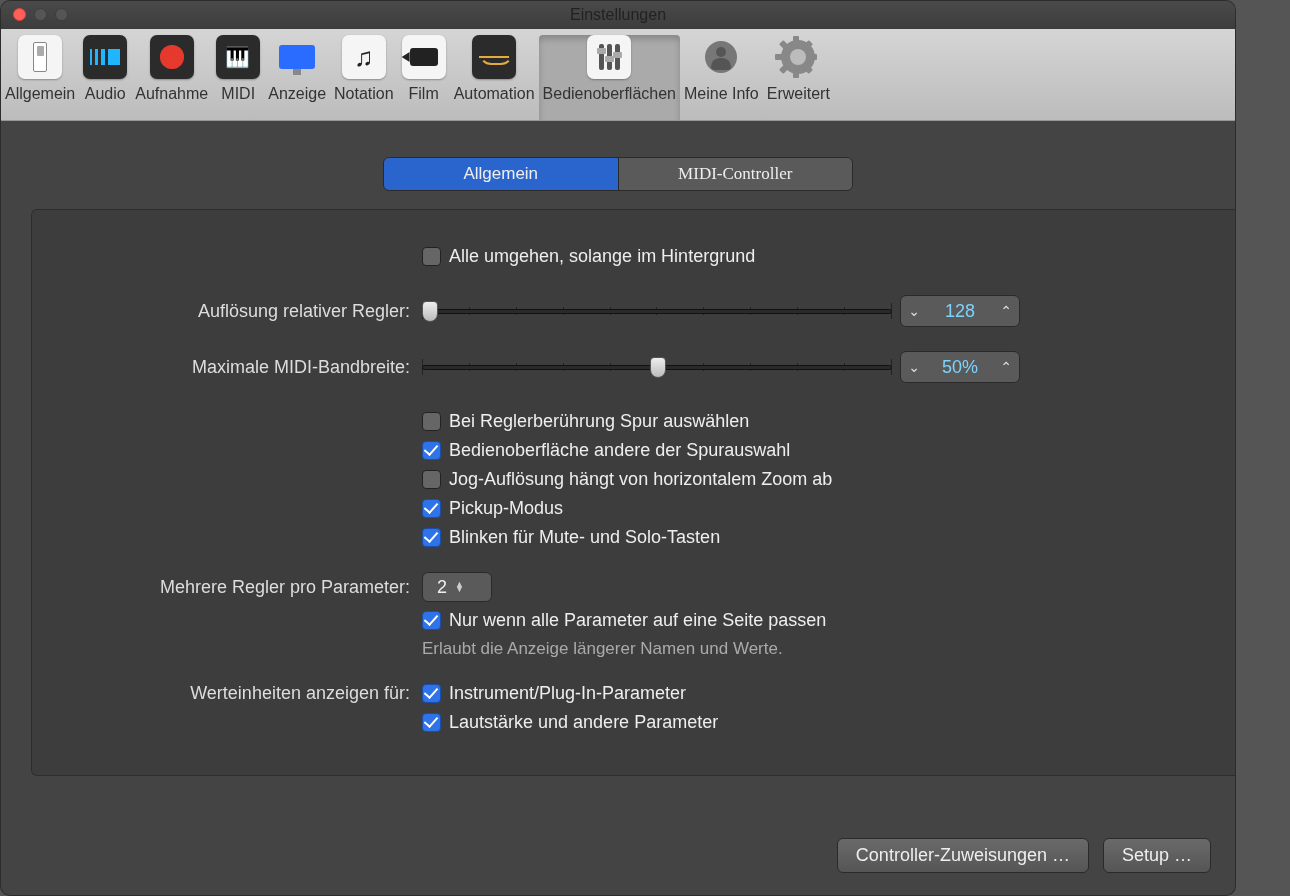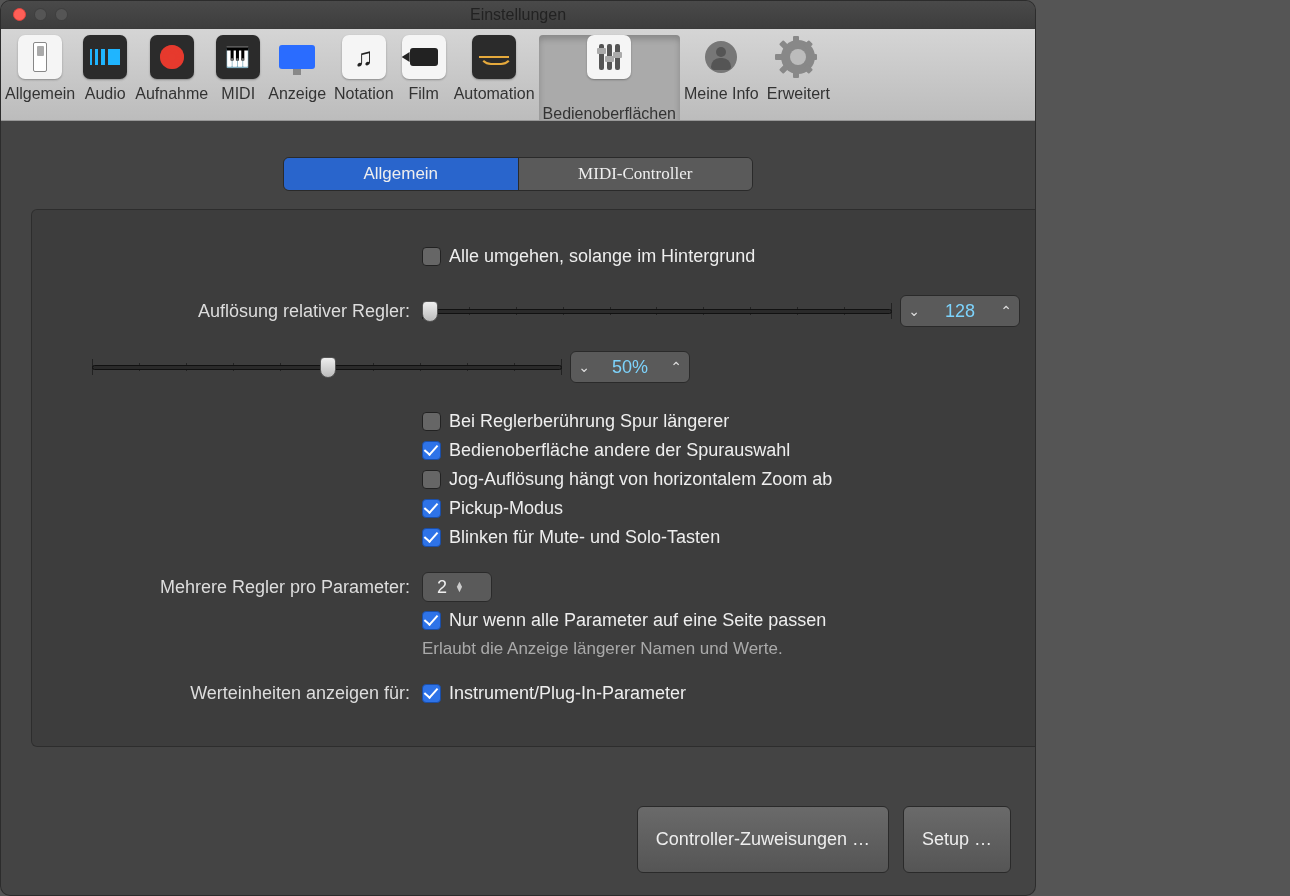--- a/index.html
+++ b/index.html
@@ -1,27 +1,27 @@
 <!DOCTYPE html>
 <html><head>
 <meta charset="utf-8">
 <style>
   * { box-sizing: border-box; margin: 0; padding: 0; font-family: -apple-system, "Helvetica Neue", Arial, sans-serif; }
   body { width: 1290px; height: 896px; background: #555; position: relative; overflow: hidden; user-select: none; }
 
-  .window { width: 1036px; height: 896px; background: #444; border-radius: 10px; border: 1px solid rgba(0,0,0,.35); position: relative; overflow: hidden; }
+  .window { width: 1236px; height: 896px; background: #444; border-radius: 10px; border: 1px solid rgba(0,0,0,.35); position: relative; overflow: hidden; }
   .titlebar { height: 28px; display: flex; align-items: center; justify-content: center; position: relative; background: linear-gradient(#4a4a4a,#3d3d3d); border-bottom: 1px solid rgba(0,0,0,.2); }
   .traffic { position: absolute; left: 12px; top: 7px; display: flex; gap: 8px; }
   .traffic .dot { width: 13px; height: 13px; border-radius: 50%; background: #555; border: 1px solid rgba(0,0,0,.25); }
   .traffic .dot.red { background: #ff5f57; border-color: #e0443e; }
   .title { color: #222; font-size: 16px; }
 
   .toolbar { height: 92px; background: linear-gradient(#d5d5d5,#bcbcbc); display: flex; align-items: flex-start; padding-top: 6px; border-bottom: 1px solid #979797; overflow: hidden; }
   .tb-item { display: flex; flex-direction: column; align-items: center; padding: 0 4px; cursor: default; }
-  .tb-item.selected { background: #aaa; box-shadow: inset 0 4px 6px rgba(0,0,0,.2); border-radius: 4px 4px 0 0; height: 92px; gap: 20px; }
+  .tb-item.selected { background: #aaa; box-shadow: inset 0 4px 6px rgba(0,0,0,.2); border-radius: 4px 4px 0 0; height: 92px; }
   .tb-labelspan { font-size: 16px; color: #333; margin-top: 4px; }
   .tb-icon { width: 44px; height: 44px; border-radius: 7px; display: flex; align-items: center; justify-content: center; margin-bottom: 2px; font-size: 26px; color: #fff; }
   .tb-icon.bg-white { background:#f5f5f5; box-shadow:0 1px 2px rgba(0,0,0,.3); }
   .tb-icon.bg-dark  { background:#2b2b2b; box-shadow:0 1px 2px rgba(0,0,0,.3); }
   .tb-icon.bg-gray  { color:#555; }
   .switch-shape { width:14px; height:30px; background:#fff; border:1px solid #888; border-radius:2px; position:relative; }
   .switch-shape::after{content:"";position:absolute;left:3px;top:3px;width:7px;height:10px;background:#aaa;border-radius:1px;}
   .wave-shape{width:30px;height:16px;background:linear-gradient(90deg,#1fb5ff 0 2px,transparent 2px 5px,#1fb5ff 5px 8px,transparent 8px 11px,#1fb5ff 11px 15px,transparent 15px 18px,#1fb5ff 18px); }
   .red-dot{width:24px;height:24px;background:#e63a2e;border-radius:50%;box-shadow:0 0 6px #e63a2e inset;}
   .screen-shape{width:36px;height:24px;background:#2a6cff;border-radius:3px;position:relative;}
@@ -73,21 +73,21 @@
   .stepbox .sbtn{width:26px;text-align:center;color:#ddd;font-size:14px;cursor:default;}
   .stepbox .sval{flex:1;text-align:center;color:#7dd3fc;font-size:18px;}
 
   .select{display:flex;align-items:center;gap:8px;background:#5a5a5a;border:1px solid #2a2a2a;border-radius:6px;height:30px;padding:0 8px 0 14px;min-width:70px;}
   .select .val{color:#eee;font-size:18px;}
   .select .caret{display:flex;flex-direction:column;line-height:5px;font-size:9px;color:#ccc;}
 
   .hint{font-size:17px;color:#aaa;margin-left:0px;}
 
   .footer{position:absolute;right:24px;bottom:22px;display:flex;gap:14px;}
-  .btn{background:linear-gradient(#6a6a6a,#555);border:1px solid #2a2a2a;border-radius:6px;color:#eee;font-size:18px;padding:22px 18px;cursor:default;}
+  .btn{background:linear-gradient(#6a6a6a,#555);border:1px solid #2a2a2a;border-radius:6px;color:#eee;font-size:18px;padding:6px 18px;cursor:default;}
 </style>
 </head>
 <body>
 
 <div class="window">
 
   <div class="titlebar">
     <div class="traffic">
       <div class="dot red"></div>
       <div class="dot"></div>
@@ -214,20 +214,21 @@
           </div>
           <div class="stepbox">
             <div class="sbtn">⌄</div>
             <div class="sval">128</div>
             <div class="sbtn">⌃</div>
           </div>
         </div>
       </div>
 
       <div class="row" style="margin-top:24px">
+        <div class="lab">Maximale MIDI-Bandbreite:</div>
         <div class="controls">
           <div class="slider s2">
             <div class="ticks">
                 <span class="long"></span>
                 <span></span>
                 <span></span>
                 <span></span>
                 <span></span>
                 <span></span>
                 <span></span>
@@ -244,21 +245,21 @@
             <div class="sval">50%</div>
             <div class="sbtn">⌃</div>
           </div>
         </div>
       </div>
 
       <div class="row" style="margin-top:28px">
         <div class="lab"></div>
         <div class="controls">
             <div class="chk"></div>
-            <span class="chk-lab">Bei Reglerberührung Spur längerer</span>
+            <span class="chk-lab">Bei Reglerberührung Spur auswählen</span>
           </div>
       </div>
       <div class="row">
         <div class="lab"></div>
         <div class="controls">
             <div class="chk on"></div>
             <span class="chk-lab">Bedienoberfläche andere der Spurauswahl</span>
           </div>
       </div>
       <div class="row">
@@ -307,20 +308,27 @@
         <span class="hint">Erlaubt die Anzeige längerer Namen und Werte.</span>
       </div>
 
       <div class="row" style="margin-top:24px">
         <div class="lab">Werteinheiten anzeigen für:</div>
         <div class="controls">
             <div class="chk on"></div>
             <span class="chk-lab">Instrument/Plug-In-Parameter</span>
           </div>
       </div>
+      <div class="row">
+        <div class="lab"></div>
+        <div class="controls">
+            <div class="chk on"></div>
+            <span class="chk-lab">Lautstärke und andere Parameter</span>
+          </div>
+      </div>
 
     </div>
   </div>
 
   <div class="footer">
     <div class="btn">Controller-Zuweisungen …</div>
     <div class="btn">Setup …</div>
   </div>
 
 </div>

